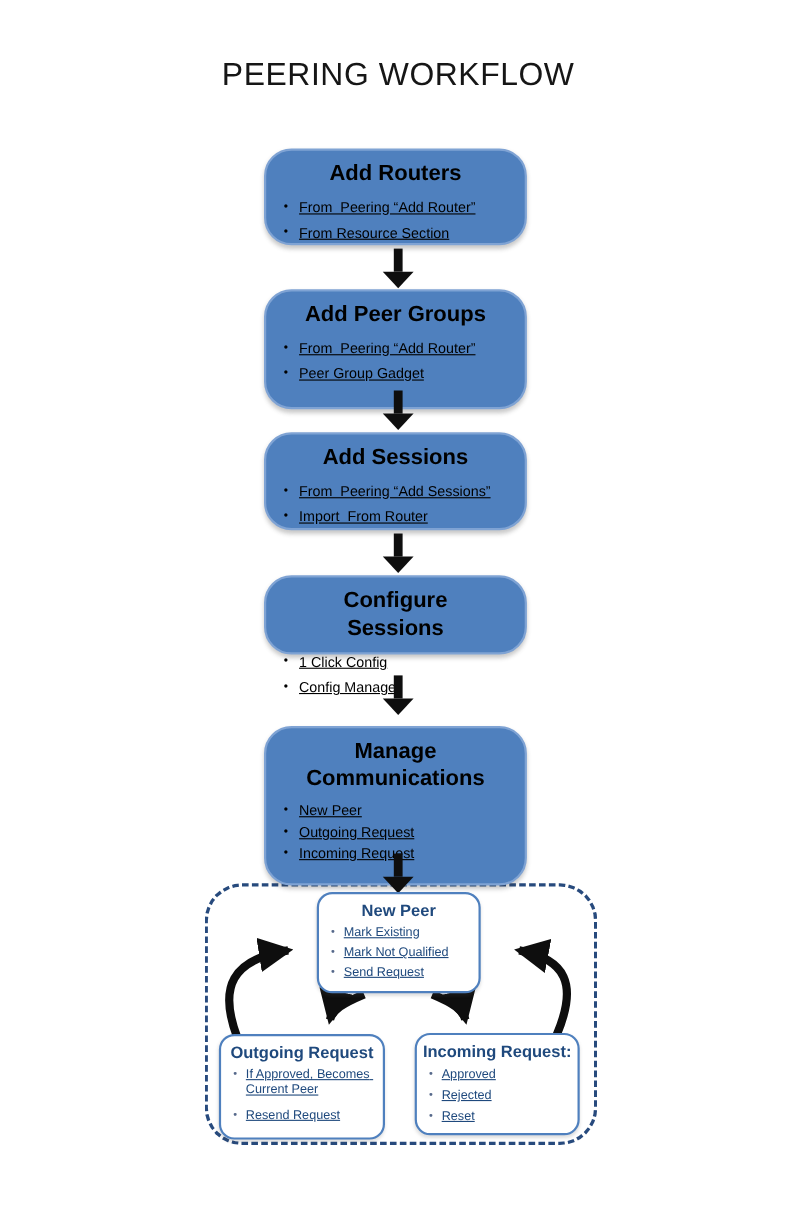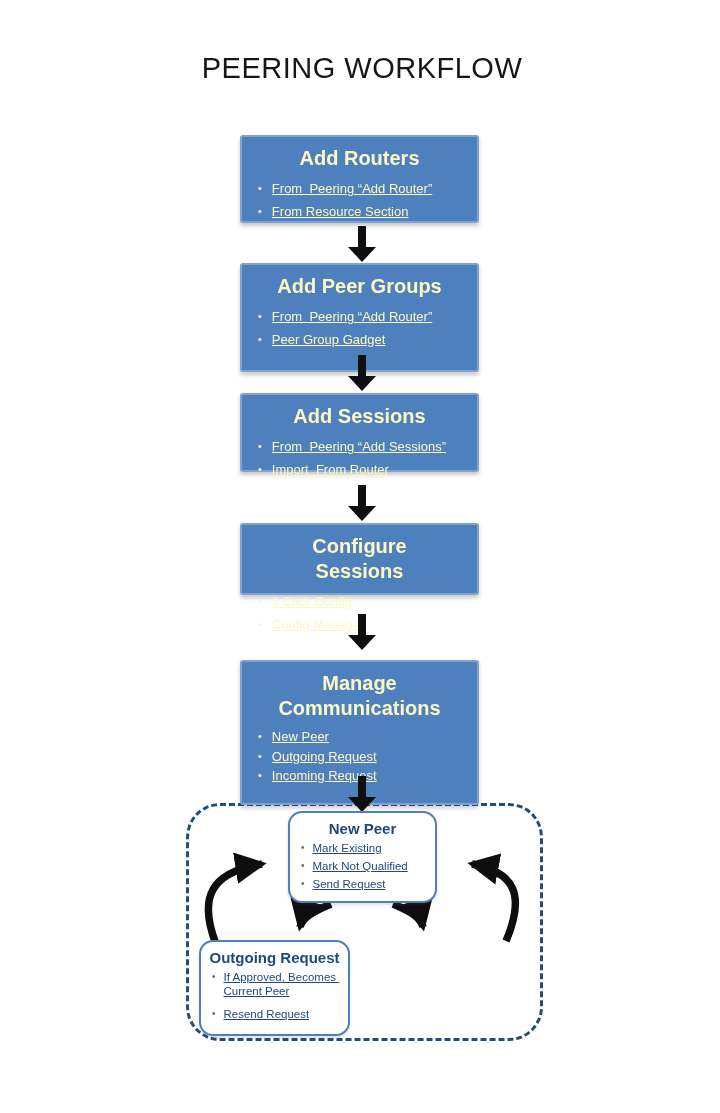--- a/index.html
+++ b/index.html
@@ -20,23 +20,23 @@
     position:absolute;top:52px;left:0;width:724px;
     text-align:center;font-size:29px;font-weight:400;
     color:var(--title_text);letter-spacing:.5px;
   }
 
   
   .fbox{
     position:absolute;left:240px;width:239px;
     background:var(--box_fill);
     border:2px solid var(--box_border);
-    border-radius:3px;
+    border-radius:25px;
     box-shadow:0 3px 4px rgba(60,60,60,.28);
-    color:#fef9c3;z-index:2;
+    color:#000000;z-index:2;
   }
   .ftitle{
     margin-top:9px;padding:0 34px;text-align:center;
     font-size:20px;font-weight:700;line-height:25px;
   }
   .fbullets{margin-top:6px;padding-left:16px;}
   .bl{display:flex;align-items:flex-start;font-size:13px;line-height:23px;}
   .bl::before{content:"•";font-size:11px;margin-right:10px;line-height:23px;}
   .bl span{white-space:pre-wrap;text-decoration:underline;}
   .tight .bl{line-height:19.5px;}
@@ -110,21 +110,21 @@
           <span>Peer Group Gadget</span>
         </div>
     </div>
   </div>
 
   <div class="varrow" style="top:355px">
     <div class="shaft"></div>
       <div class="head"></div>
   </div>
 
-  <div class="fbox" style="top:393px;height:79px">
+  <div class="fbox" style="top:393px;height:89px">
     <div class="ftitle">Add Sessions</div>
     <div class="fbullets">
       <div class="bl">
           <span>From  Peering “Add Sessions”</span>
         </div>
       <div class="bl">
           <span>Import  From Router</span>
         </div>
     </div>
   </div>
@@ -205,14 +205,28 @@
     <div class="dbullets">
       <div class="bl">
           <span>If Approved, Becomes Current Peer</span>
         </div>
       <div class="bl gap">
           <span>Resend Request</span>
         </div>
     </div>
   </div>
 
+  <div class="dbox spread" style="left:377px;top:939px;width:150px;height:93px">
+    <div class="dtitle">Incoming Request:</div>
+    <div class="dbullets">
+      <div class="bl">
+          <span>Approved</span>
+        </div>
+      <div class="bl">
+          <span>Rejected</span>
+        </div>
+      <div class="bl">
+          <span>Reset</span>
+        </div>
+    </div>
+  </div>
 
 </div>
 
 </body></html>

